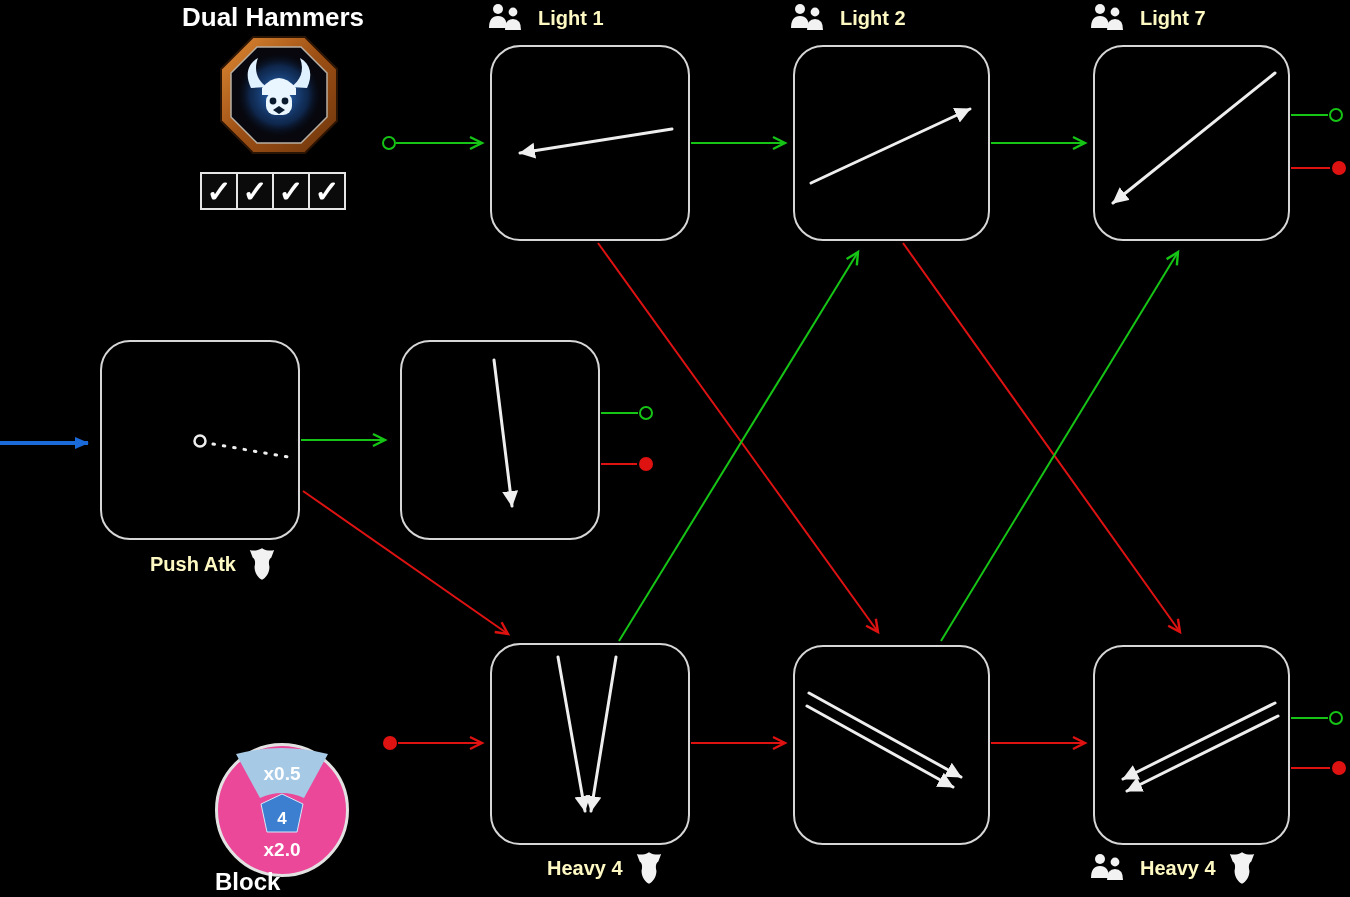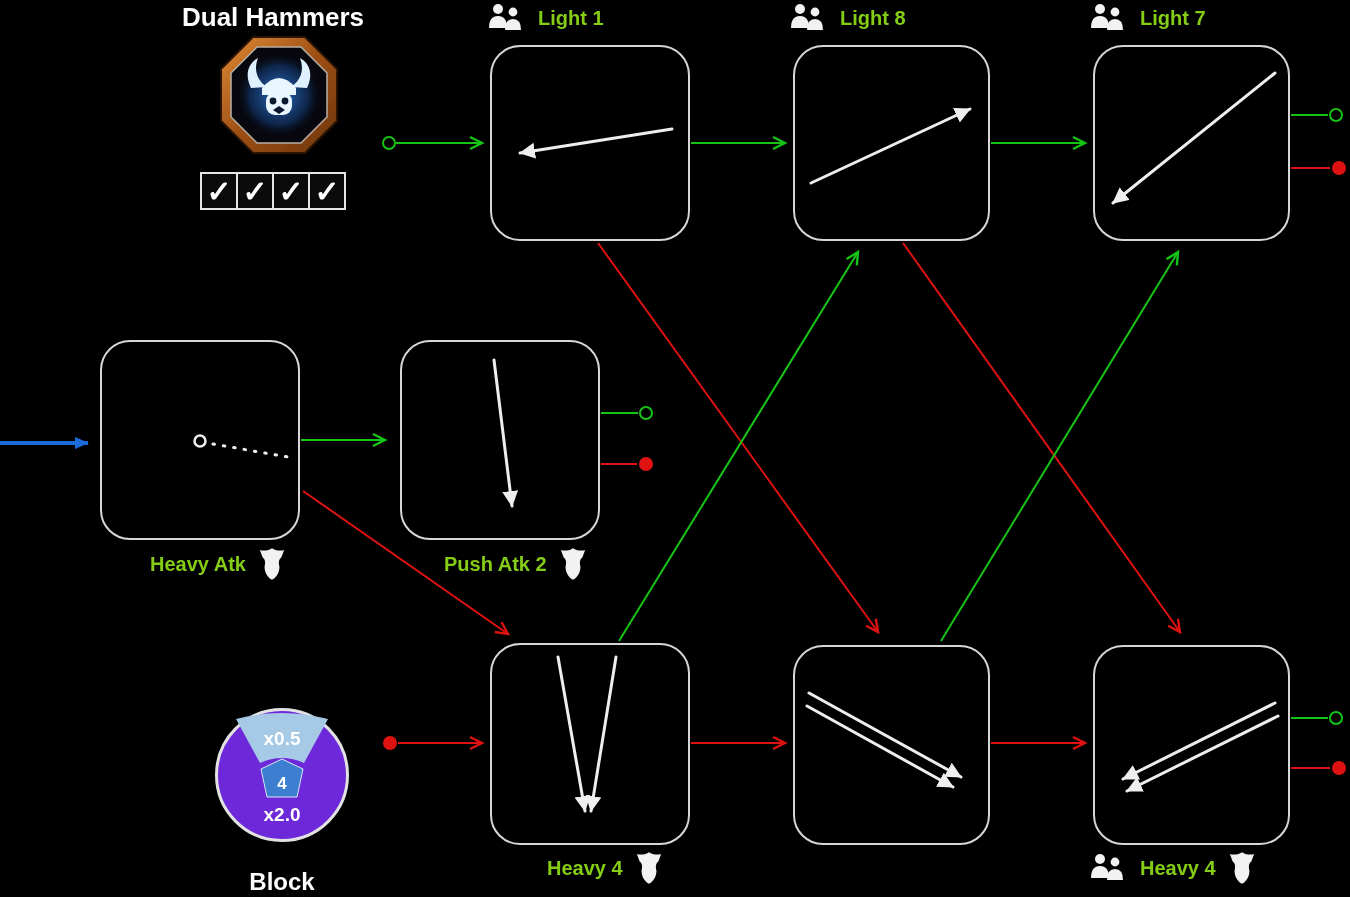--- a/index.html
+++ b/index.html
@@ -20,36 +20,36 @@
 
   
   .node{position:absolute;z-index:2;background:#000;border:2px solid var(--node-border,#d6d6d6);
         border-radius:30px;box-sizing:border-box;}
   .node svg{position:absolute;left:0;top:0;}
   .glyph{stroke:#eee;stroke-width:3;fill:none;stroke-linecap:round;}
   .glyph-dot{stroke:#eee;stroke-width:3;fill:none;stroke-linecap:round;stroke-dasharray:1.5 9;}
 
   
   .lbl-row{position:absolute;z-index:3;display:flex;align-items:center;gap:12px;height:36px;}
-  .lbl{font-size:20px;font-weight:bold;color:#84cc16;white-space:nowrap;}
+  .lbl{font-size:20px;font-weight:bold;color:#fef9c3;white-space:nowrap;}
   .icon svg{display:block;}
 
   
   #title{position:absolute;left:182px;top:2px;z-index:3;font-size:26px;font-weight:bold;color:#fff;}
   #badge{position:absolute;left:218px;top:34px;z-index:3;}
   #checkrow{position:absolute;left:200px;top:172px;z-index:3;display:flex;}
   .chk{width:38px;height:38px;box-sizing:border-box;border:2px solid #e6e6e6;background:#0b0b0b;
        margin-left:-2px;display:flex;align-items:center;justify-content:center;
        font-size:30px;font-weight:bold;color:#fff;}
   .chk:first-child{margin-left:0;}
 
   
-  #block-circle{position:absolute;left:215px;top:708px;width:128px;height:128px;z-index:3;
-       border-radius:50%;border:3px solid #e2e2e2;background:#6d28d9;box-sizing:content-box;}
-  #block-label{position:absolute;left:215px;top:868px;width:134px;z-index:3;text-align:center;
+  #block-circle{position:absolute;left:215px;top:743px;width:128px;height:128px;z-index:3;
+       border-radius:50%;border:3px solid #e2e2e2;background:#ec4899;box-sizing:content-box;}
+  #block-label{position:absolute;left:215px;top:868px;width:134px;z-index:3;
        font-size:24px;font-weight:bold;color:#fff;}
   .bt{fill:#fff;font-weight:bold;text-anchor:middle;font-family:"Liberation Sans",sans-serif;}
 </style>
 </head>
 <body>
 
 <div id="stage">
 
   <svg id="wires" width="1350" height="897">
     <defs>
@@ -195,44 +195,36 @@
   </div>
   <div class="lbl-row" style="left:788px;top:0px">
     <span class="icon">
       <svg width="40" height="32" viewBox="0 0 40 32" fill="#f2f2f2">
         <circle cx="12" cy="7" r="5"></circle>
           <path d="M3 26 q0 -12 9 -12 q9 0 9 12 z"></path>
         <circle cx="27" cy="10" r="4.4"></circle>
           <path d="M19 28 q0 -11 8 -11 q8 0 8 11 z"></path>
       </svg>
     </span>
-    <span class="lbl">Light 8</span>
+    <span class="lbl">Light 2</span>
   </div>
   <div class="lbl-row" style="left:1088px;top:0px">
     <span class="icon">
       <svg width="40" height="32" viewBox="0 0 40 32" fill="#f2f2f2">
         <circle cx="12" cy="7" r="5"></circle>
           <path d="M3 26 q0 -12 9 -12 q9 0 9 12 z"></path>
         <circle cx="27" cy="10" r="4.4"></circle>
           <path d="M19 28 q0 -11 8 -11 q8 0 8 11 z"></path>
       </svg>
     </span>
     <span class="lbl">Light 7</span>
   </div>
 
   <div class="lbl-row" style="left:150px;top:546px">
-    <span class="lbl">Heavy Atk</span>
-    <span class="icon">
-      <svg width="28" height="34" viewBox="0 0 30 36" fill="#f2f2f2">
-        <path d="M15 1 C10 4 5 4 2 3 L5 11 C8 13 8 17 7 21 C7 28 11 33 15 35 C19 33 23 28 23 21 C22 17 22 13 25 11 L28 3 C25 4 20 4 15 1 Z"></path>
-      </svg>
-    </span>
-  </div>
-  <div class="lbl-row" style="left:444px;top:546px">
-    <span class="lbl">Push Atk 2</span>
+    <span class="lbl">Push Atk</span>
     <span class="icon">
       <svg width="28" height="34" viewBox="0 0 30 36" fill="#f2f2f2">
         <path d="M15 1 C10 4 5 4 2 3 L5 11 C8 13 8 17 7 21 C7 28 11 33 15 35 C19 33 23 28 23 21 C22 17 22 13 25 11 L28 3 C25 4 20 4 15 1 Z"></path>
       </svg>
     </span>
   </div>
 
   <div class="lbl-row" style="left:547px;top:850px">
     <span class="lbl">Heavy 4</span>
     <span class="icon">

